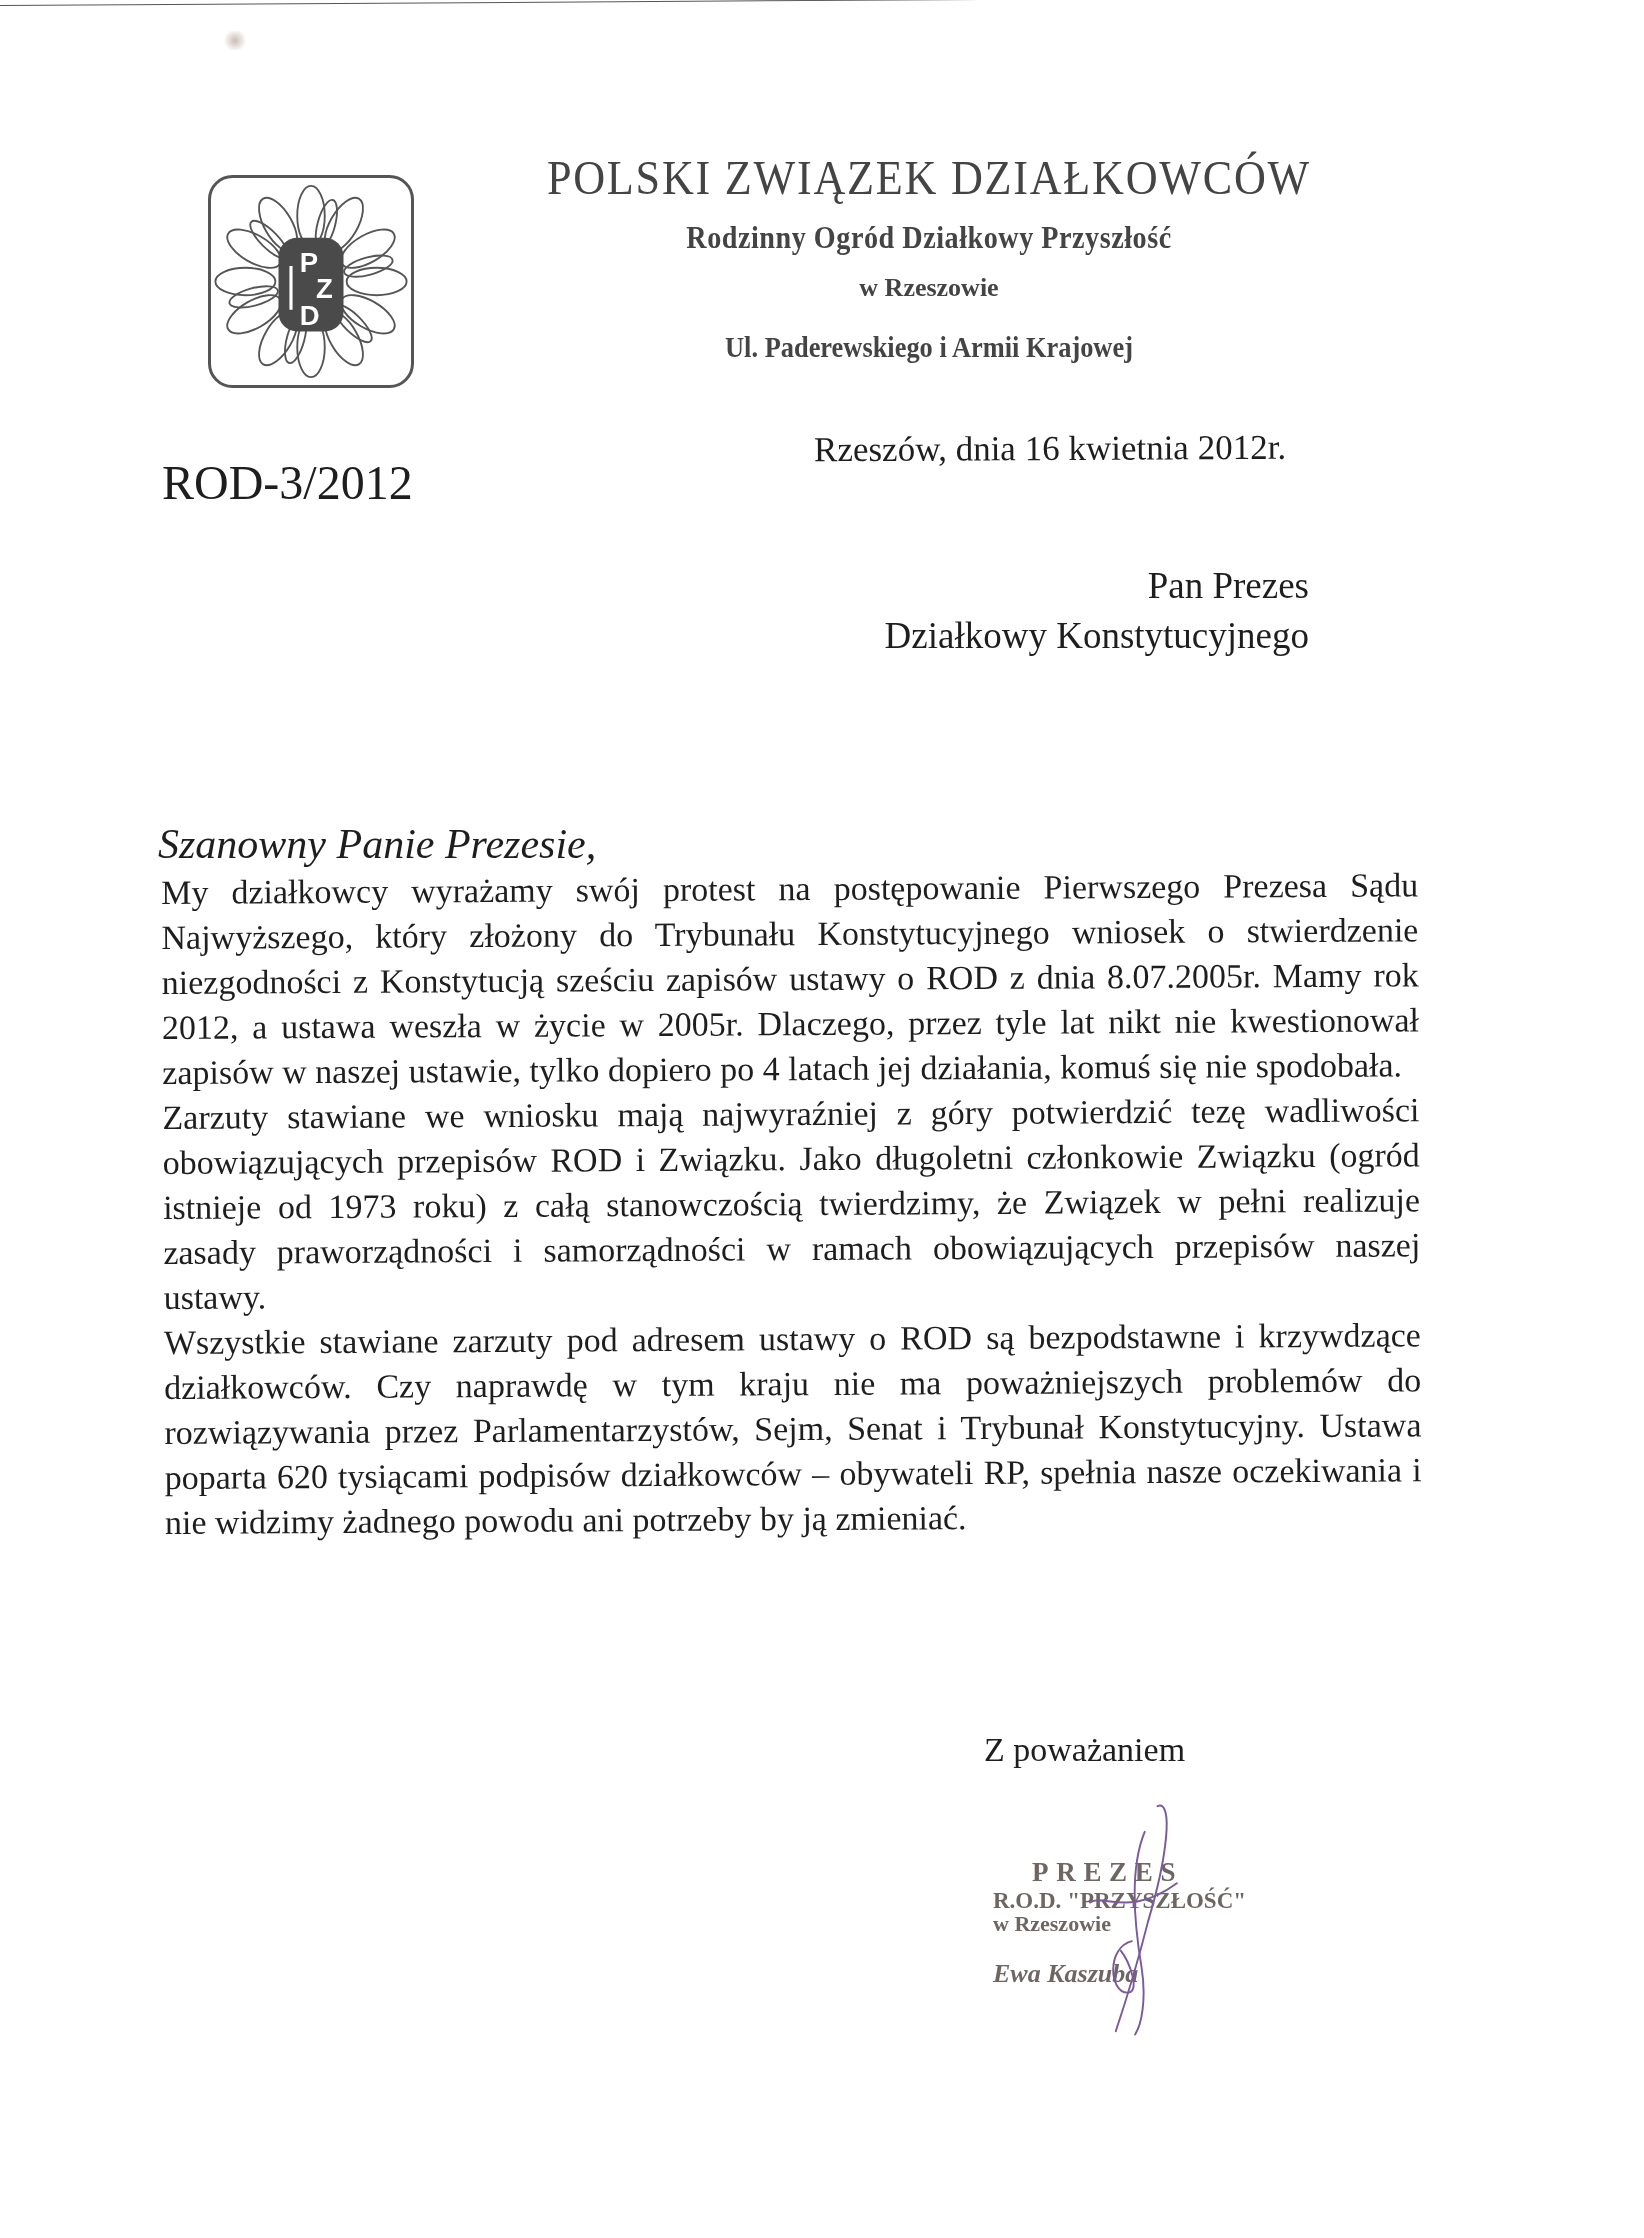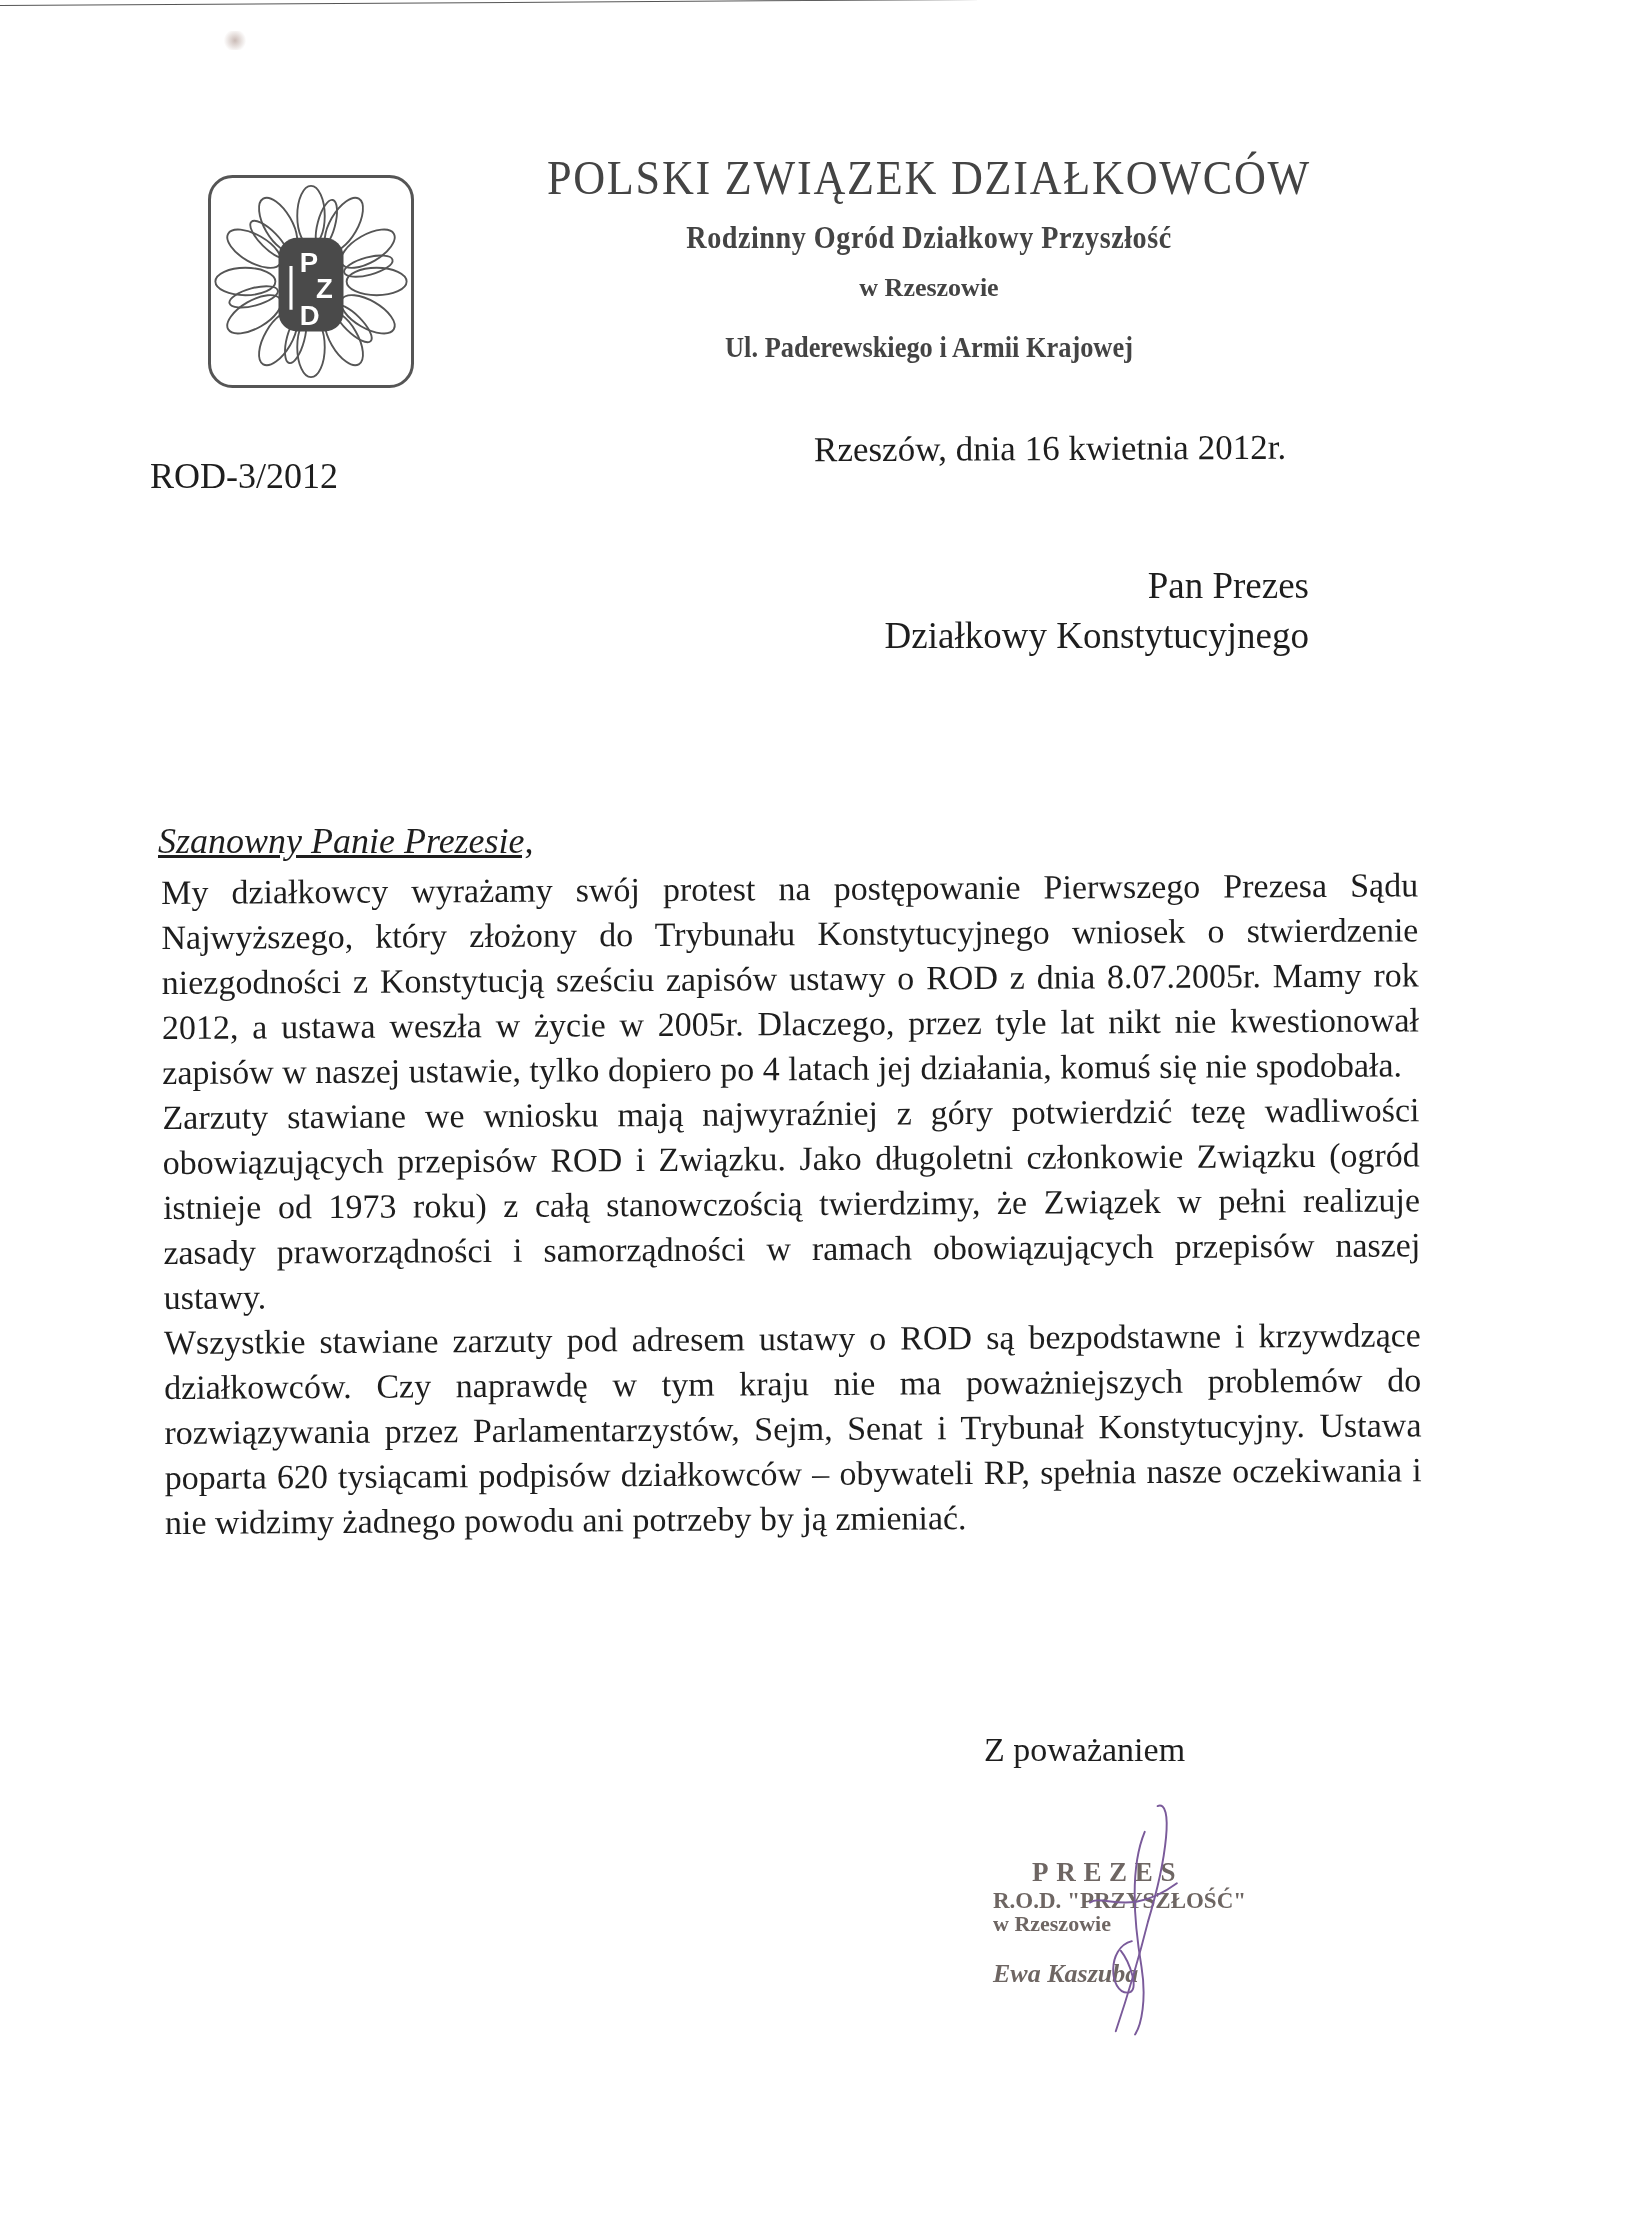--- a/index.html
+++ b/index.html
@@ -26,25 +26,25 @@
     
     .hdr { position: absolute; left: 413px; width: 1032px; text-align: center; color: #444; }
     .hdr-1 { top: 150px; font-size: 48px; letter-spacing: 1.9px; transform: scaleX(0.92); }
     .hdr-2 { top: 219px; font-size: 32px; font-weight: bold; letter-spacing: 0.6px; }
     .hdr-3 { top: 273px; font-size: 26px; font-weight: bold; }
     .hdr-4 { top: 330px; font-size: 30px; font-weight: bold; }
     .hdr-1, .hdr-2, .hdr-3, .hdr-4 { transform-origin: center; }
     .hdr-2 { transform: scaleX(0.88); }
     .hdr-4 { transform: scaleX(0.88); }
 
-    .ref { position: absolute; left: 150px; top: 455px; font-size: 36px; }
+    .ref { position: absolute; left: 162px; top: 455px; font-size: 48px; }
     .date { position: absolute; left: 814px; top: 429px; font-size: 35px; transform: rotate(-0.3deg); }
     .recipient { position: absolute; left: 748px; top: 561px; width: 561px; text-align: right; font-size: 37px; line-height: 50px; }
 
-    .salutation { position: absolute; left: 158px; top: 820px; font-size: 36px; font-style: italic; text-decoration: underline; }
+    .salutation { position: absolute; left: 158px; top: 820px; font-size: 42px; font-style: italic; }
 
     .body-text {
       position: absolute; left: 161px; top: 870px; width: 1257px;
       font-size: 34px; line-height: 45px; text-align: justify;
       transform: rotate(-0.35deg); transform-origin: left top;
     }
     .body-text p { margin: 0; }
 
     .closing { position: absolute; left: 984px; top: 1731px; font-size: 34px; }
     .stamp { position: absolute; left: 993px; top: 1857px; width: 297px; text-align: left; color: #6e6663; font-weight: bold; }

